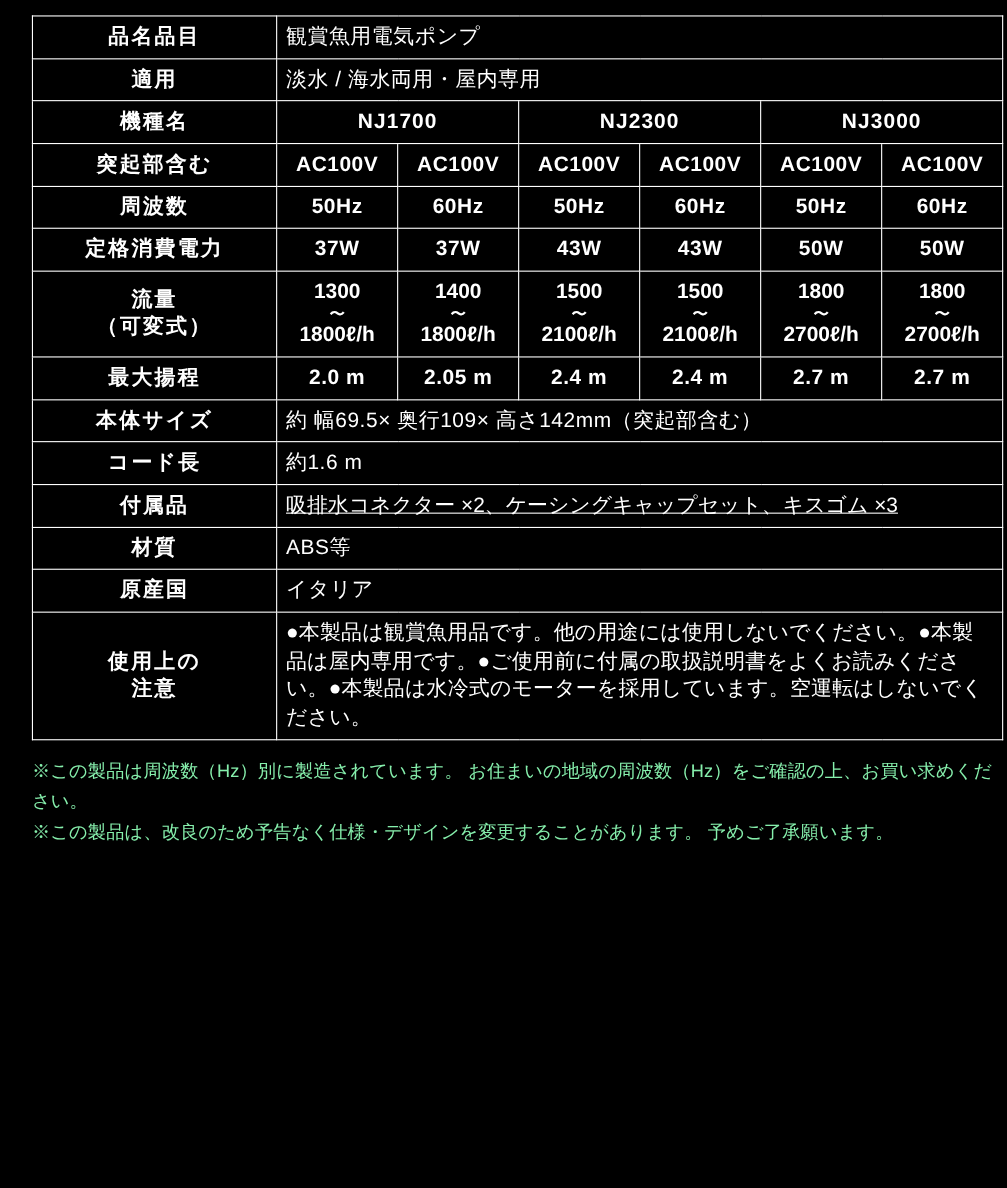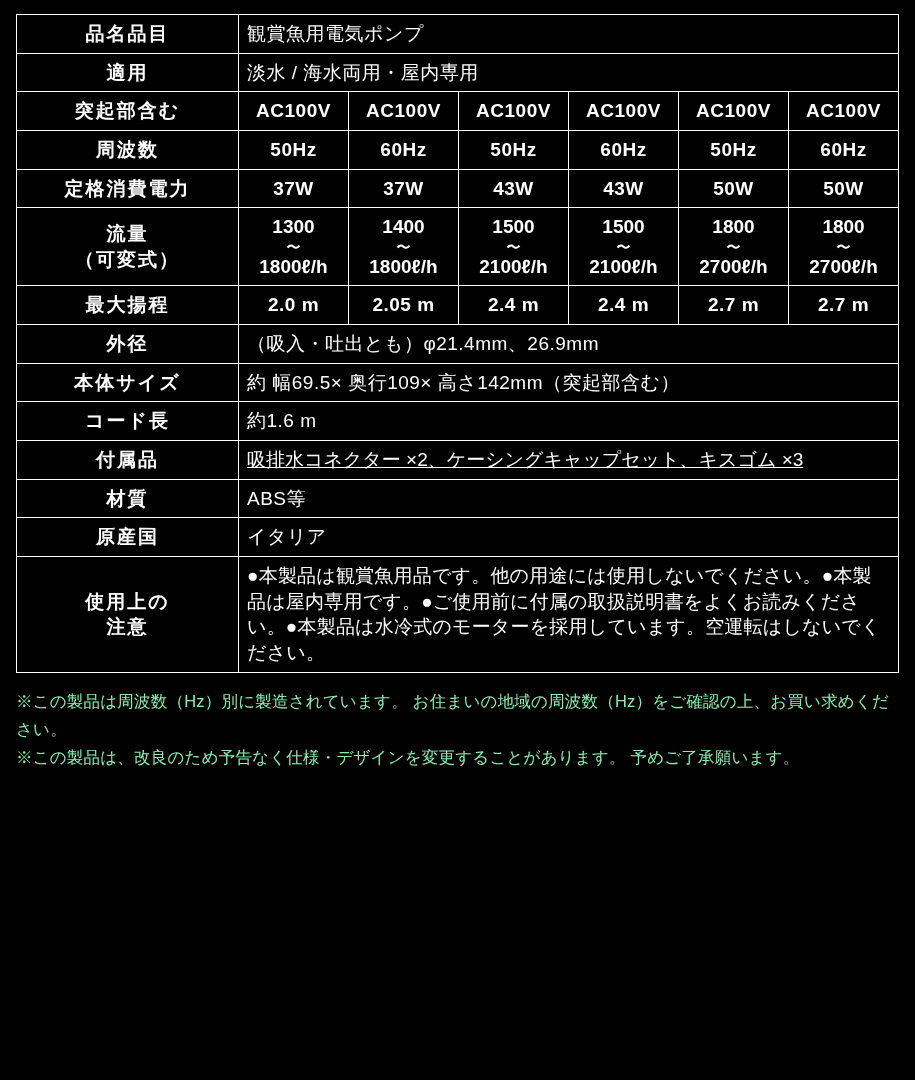--- a/index.html
+++ b/index.html
@@ -11,21 +11,21 @@
     width: 915px;
     height: 1080px;
     font-family: "Liberation Sans", sans-serif;
     color: #ffffff;
     overflow: hidden;
   }
   .page {
     width: 915px;
     height: 1080px;
     box-sizing: border-box;
-    padding: 14px 16px 0 16px;
+    padding: 14px 16px 0 29px;
     background: #000;
     position: relative;
   }
   table.spec {
     border-collapse: collapse;
     width: 883px;
     table-layout: fixed;
   }
   table.spec td {
     border: 1px solid #ffffff;
@@ -116,20 +116,26 @@
     <tbody>
       <tr>
         <td class="label">品名品目</td>
         <td class="val" colspan="6">観賞魚用電気ポンプ</td>
       </tr>
       <tr>
         <td class="label">適用</td>
         <td class="val" colspan="6">淡水 / 海水両用・屋内専用</td>
       </tr>
       <tr>
+        <td class="label">機種名</td>
+        <td class="model" colspan="2">NJ1700</td>
+        <td class="model" colspan="2">NJ2300</td>
+        <td class="model" colspan="2">NJ3000</td>
+      </tr>
+      <tr>
         <td class="label">突起部含む</td>
         <td class="center">AC100V</td>
         <td class="center">AC100V</td>
         <td class="center">AC100V</td>
         <td class="center">AC100V</td>
         <td class="center">AC100V</td>
         <td class="center">AC100V</td>
       </tr>
       <tr>
         <td class="label">周波数</td>
@@ -188,24 +194,20 @@
       <tr>
         <td class="label">最大揚程</td>
         <td class="center">2.0 m</td>
         <td class="center">2.05 m</td>
         <td class="center">2.4 m</td>
         <td class="center">2.4 m</td>
         <td class="center">2.7 m</td>
         <td class="center">2.7 m</td>
       </tr>
       <tr>
-        <td class="label">外径</td>
-        <td class="val" colspan="6">（吸入・吐出とも）φ21.4mm、26.9mm</td>
-      </tr>
-      <tr>
         <td class="label">本体サイズ</td>
         <td class="val" colspan="6">約 幅69.5× 奥行109× 高さ142mm（突起部含む）</td>
       </tr>
       <tr>
         <td class="label">コード長</td>
         <td class="val" colspan="6">約1.6 m</td>
       </tr>
       <tr>
         <td class="label">付属品</td>
         <td class="val small" colspan="6">吸排水コネクター ×2、ケーシングキャップセット、キスゴム ×3</td>

